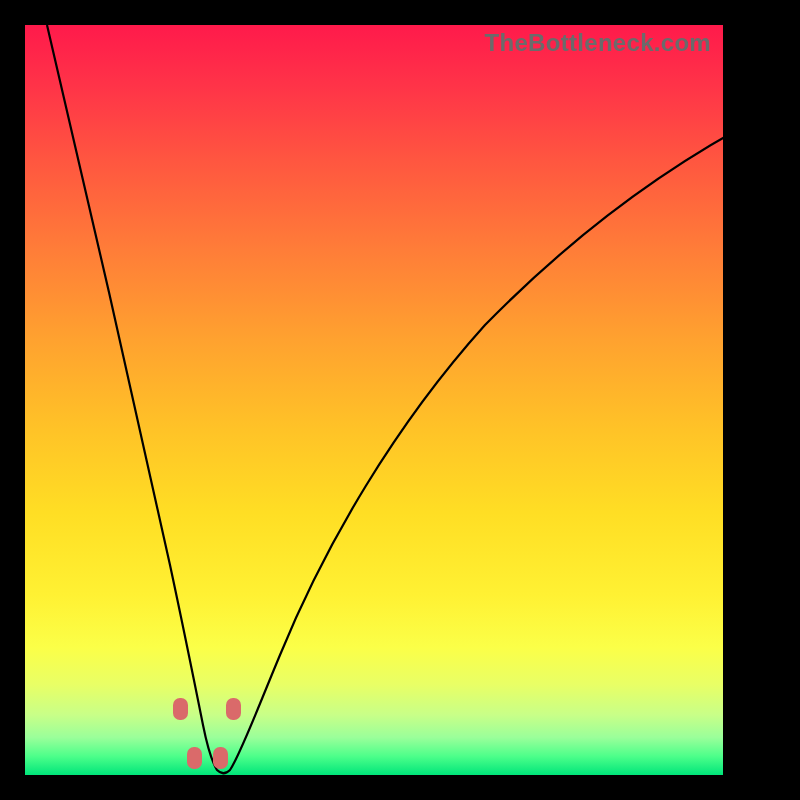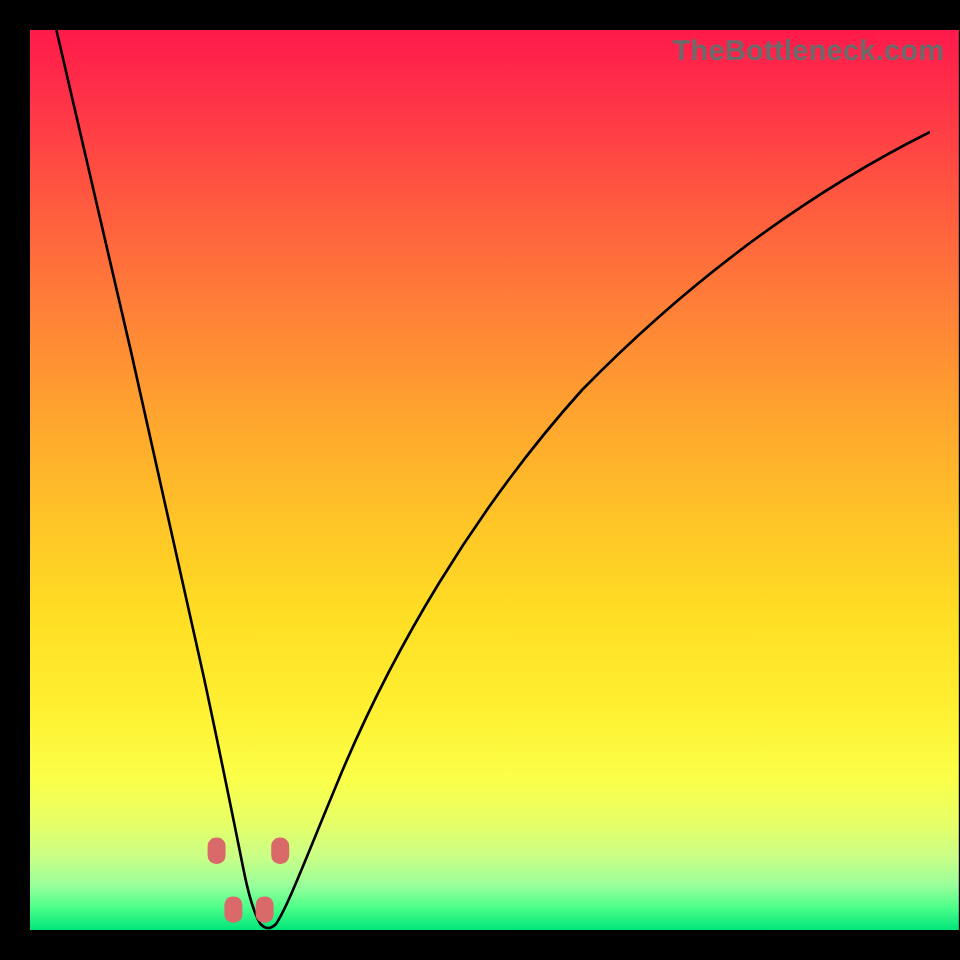--- a/index.html
+++ b/index.html
@@ -8,21 +8,21 @@
     width: 800px;
     height: 800px;
     overflow: hidden;
     background: #000;
     font-family: Arial, Helvetica, sans-serif;
   }
   .frame {
     position: absolute;
     left: 25px;
     top: 25px;
-    width: 774px;
+    width: 698px;
     height: 750px;
     background: linear-gradient(
       to bottom,
       #ff1a4b 0%,
       #ff3348 8%,
       #ff5640 18%,
       #ff7d38 30%,
       #ffa22f 42%,
       #ffc327 54%,
       #ffde24 65%,

